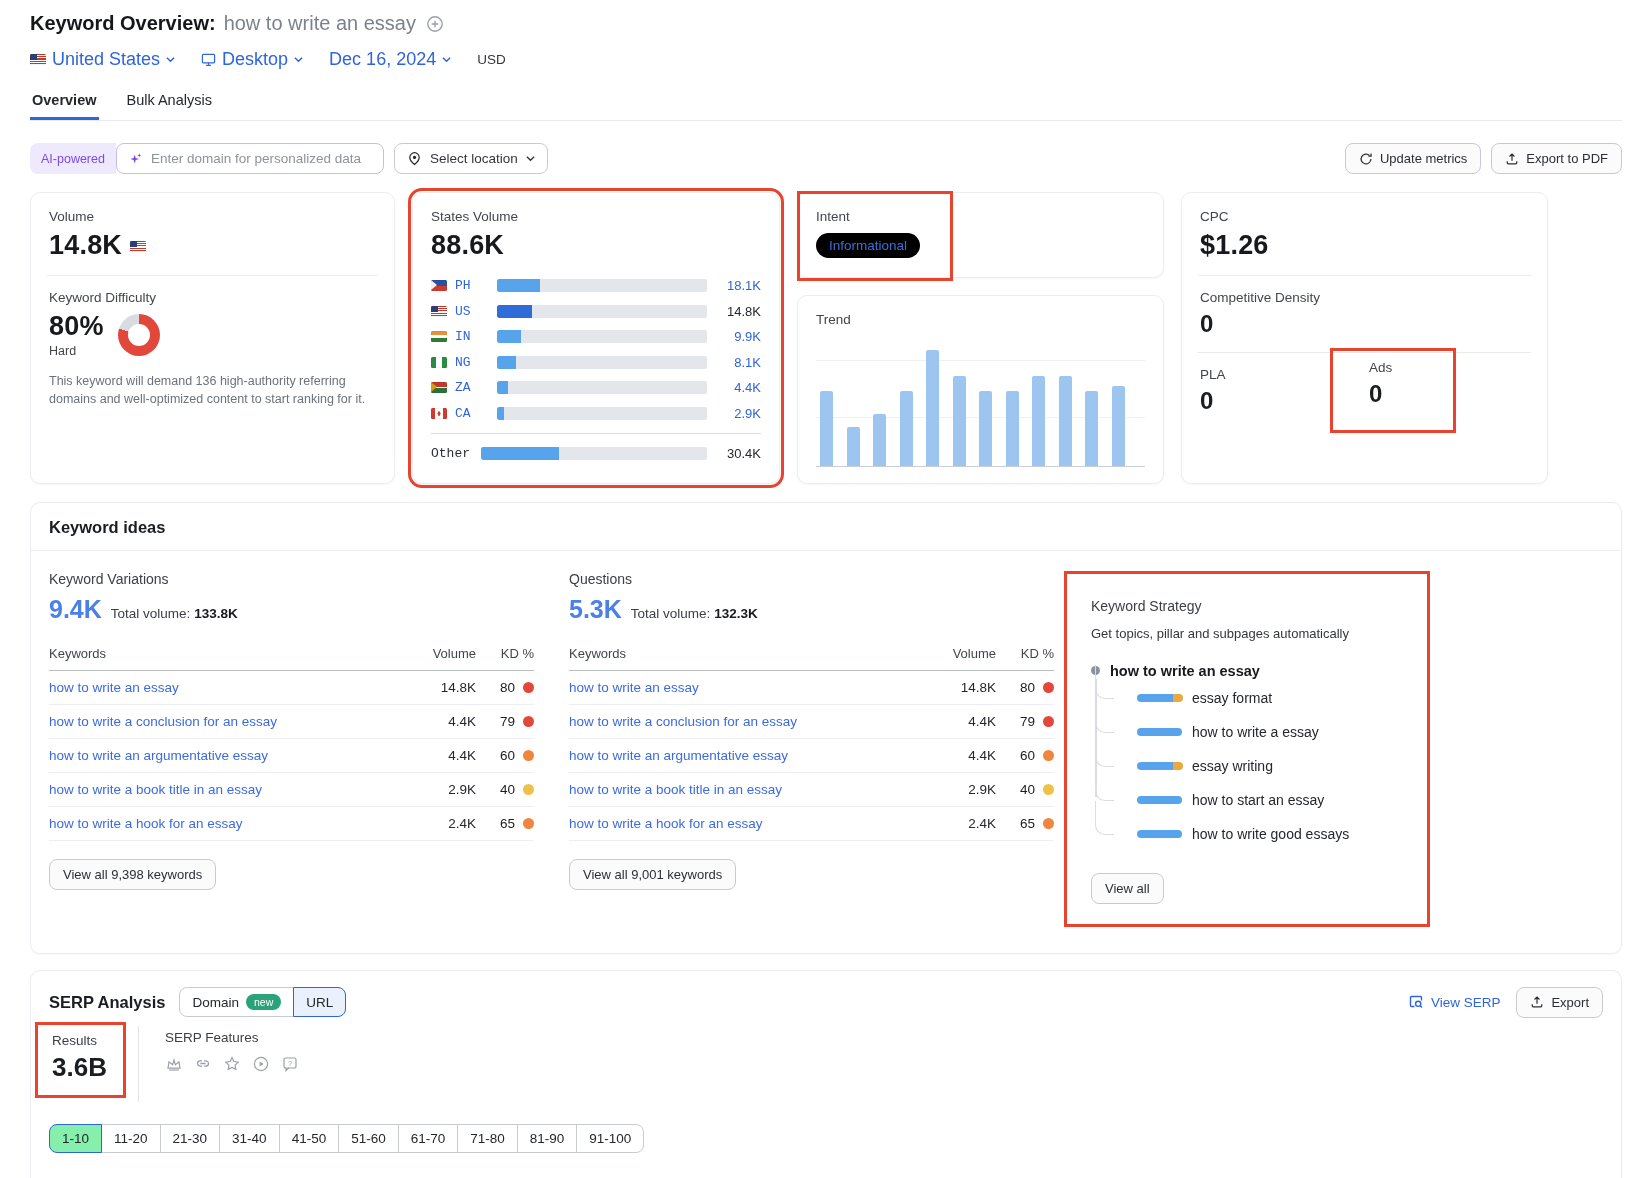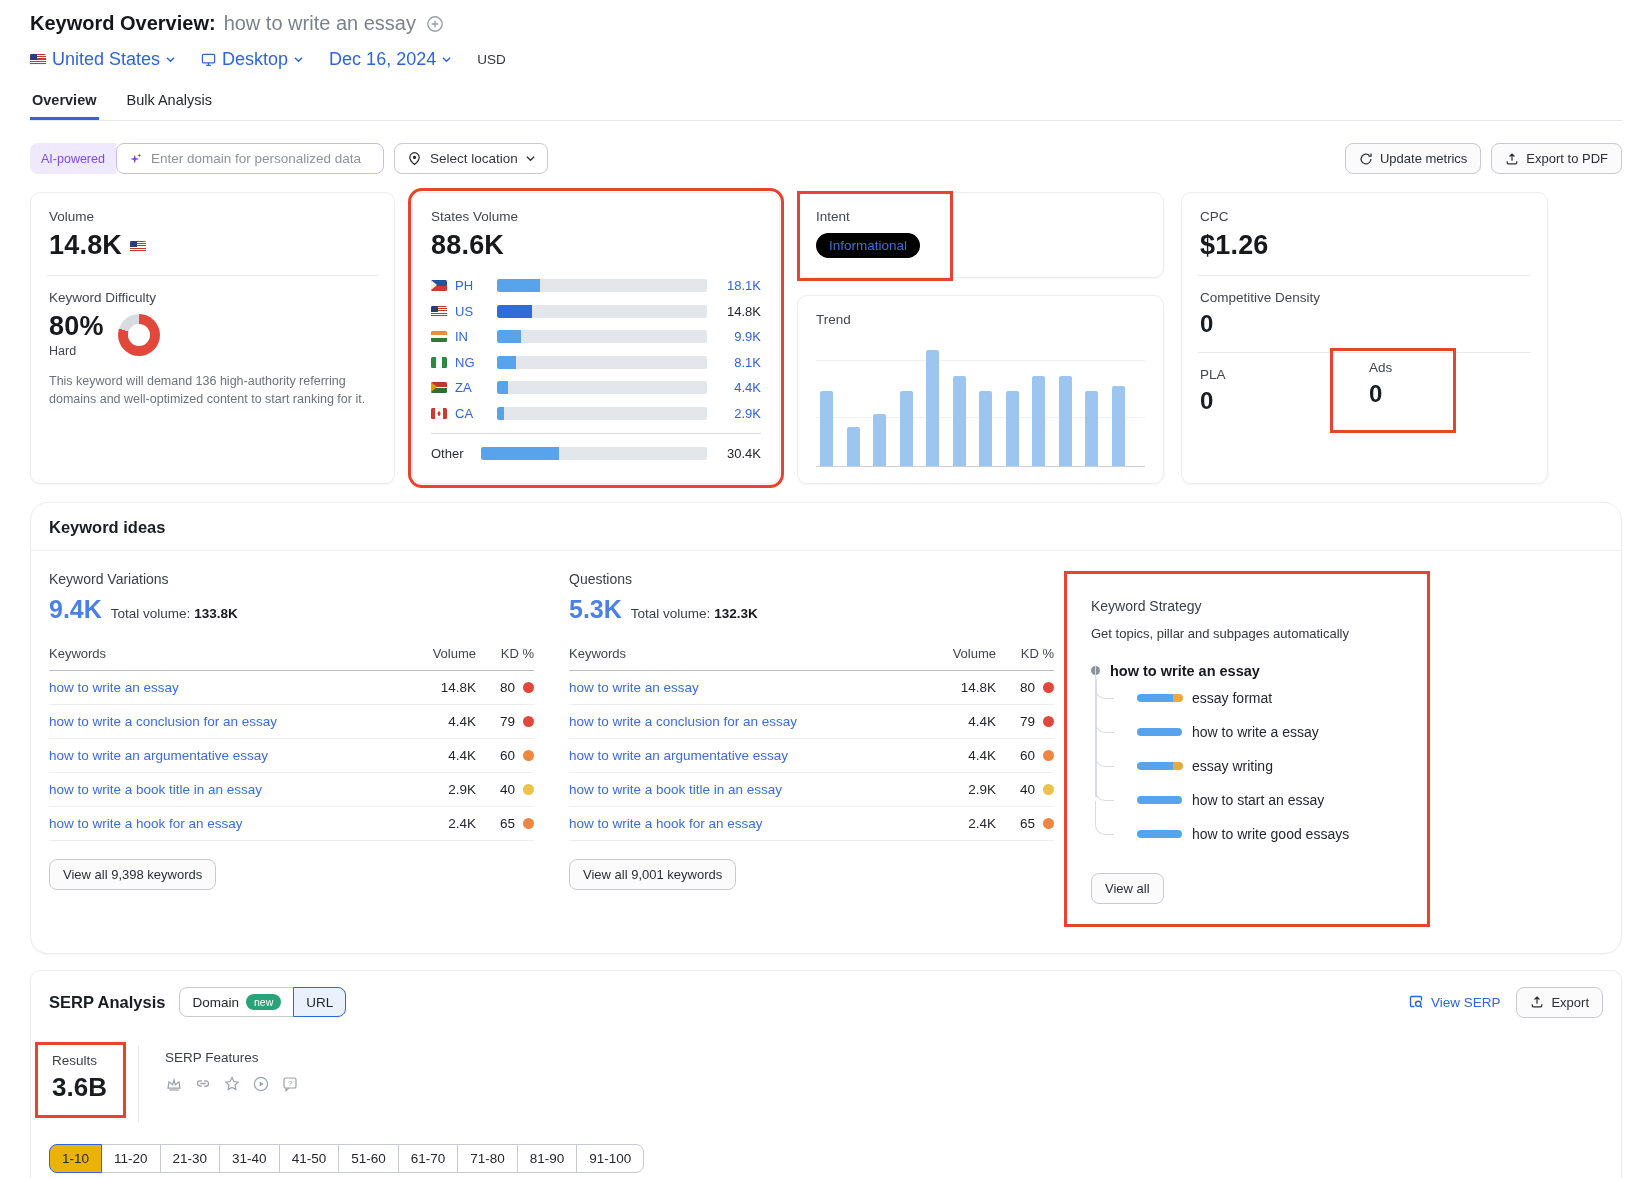--- a/index.html
+++ b/index.html
@@ -49,21 +49,21 @@
   .donut { width:42px; height:42px; border-radius:50%; position:relative; }
   .donut::after { content:''; position:absolute; inset:10px; background:#fff; border-radius:50%; }
   .kd-desc { font-size:12.5px; color:#6c727b; line-height:1.45; margin-top:14px; }
 
   .hl-card { outline:3px solid #e8432d; outline-offset:1px; }
   .hl-box { border:3px solid #e8432d; }
 
   
   .gv-rows { margin-top:12px; }
   .gv-row { display:flex; align-items:center; gap:8px; height:25.5px; }
-  .gv-code { width:34px; font-size:13px; color:#2e65db; cursor:pointer; }
+  .gv-code { width:34px; font-size:13px; color:#2e65db; cursor:pointer;font-family:Liberation Mono, monospace; }
   .gv-code.plain { color:#2b2f34; cursor:default; width:42px; }
   .gv-track { flex:1; height:13px; background:#e3e6ea; border-radius:2px; overflow:hidden; }
   .gv-fill { height:100%; background:#57a4ec; border-radius:2px 0 0 2px; }
   .gv-fill.dark { background:#2f6bd9; }
   .gv-val { width:46px; text-align:right; font-size:13px; color:#2e65db; }
   .gv-val.plain { color:#24272c; }
   .gv-sep { border-top:1px solid #d7dade; margin:7px 0; }
 
   
   .stack { display:flex; flex-direction:column; gap:17px; }
@@ -75,21 +75,21 @@
   .trend-grid { position:absolute; left:0; right:0; height:1px; background:#eef0f3; }
   .trend-bar { width:13px; background:#9cc6ef; border-radius:2px 2px 0 0; position:relative; z-index:1; }
 
   
   .pla-row { display:flex; margin-top:2px; position:relative; }
   .pla-block { width:130px; padding-top:12px; }
   .ads-block { width:126px; padding:9px 0 22px 36px; margin-top:-7px; }
   .small-value { font-size:24px; font-weight:700; margin-top:5px; }
 
   
-  .ideas-card { margin:18px 30px 0; background:#fff; border:1px solid #ebedf0; border-radius:18px; box-shadow:0 1px 2px rgba(20,24,31,.04); }
+  .ideas-card { margin:18px 30px 0; background:#fff; border:1px solid #ebedf0; border-radius:10px; box-shadow:0 1px 2px rgba(20,24,31,.04); }
   .ideas-title { font-size:16.5px; font-weight:700; padding:15px 18px 13px; border-bottom:1px solid #eceef1; }
   .ideas-body { display:flex; padding:20px 18px 26px; }
   .ideas-col { width:485px; }
   .ideas-col + .ideas-col { margin-left:35px; }
   .col-label { font-size:14px; color:#3c4046; }
   .col-count-row { display:flex; align-items:baseline; gap:9px; margin-top:8px; }
   .col-count { font-size:25px; font-weight:700; color:#4a80e8; }
   .col-total { font-size:13.5px; color:#3c4046; }
   .col-total b { color:#17191d; }
   table.kw { width:100%; border-collapse:collapse; margin-top:22px; }
@@ -123,33 +123,33 @@
   .serp-title { font-size:16.5px; font-weight:700; margin-right:14px; }
   .seg { display:flex; }
   .seg-btn { display:flex; align-items:center; gap:7px; border:1px solid #c7cbd1; background:#fff; height:30px; padding:0 12px; font-size:13.5px; color:#24272c; cursor:pointer; }
   .seg-btn:first-child { border-radius:8px 0 0 8px; }
   .seg-btn:last-child { border-radius:0 8px 8px 0; margin-left:-1px; }
   .seg-btn.sel { border-color:#2e65db; background:#eaf1fc; position:relative; z-index:1; }
   .new-pill { background:#2aa37a; color:#fff; font-size:10.5px; padding:2px 8px; border-radius:9px; }
   .serp-actions { margin-left:auto; display:flex; align-items:center; gap:16px; }
   .view-serp { display:flex; align-items:center; gap:7px; color:#2e65db; font-size:13.5px; cursor:pointer; }
   .view-serp svg { width:16px; height:16px; }
-  .serp-stats { display:flex; align-items:flex-start; margin-top:32px; }
+  .serp-stats { display:flex; align-items:flex-start; margin-top:12px; }
   .results-box { border:3px solid #e8432d; padding:8px 16px 12px 14px; margin:-8px 0 0 -14px; }
   .results-label { font-size:13.5px; color:#3c4046; }
   .results-value { font-size:26px; font-weight:700; margin-top:4px; }
   .vsep { width:1px; background:#e3e5e9; align-self:stretch; margin:-4px 0 -4px 12px; }
   .features { margin-left:26px; }
   .feat-icons { display:flex; gap:11px; margin-top:10px; color:#9aa0a8; }
   .feat-icons svg { width:18px; height:18px; }
   .pager { display:flex; margin-top:26px; }
   .page-btn { border:1px solid #c7cbd1; background:#fff; padding:6px 12px; font-size:13.5px; color:#24272c; margin-left:-1px; cursor:pointer; }
   .page-btn:first-child { border-radius:8px 0 0 8px; margin-left:0; }
   .page-btn:last-child { border-radius:0 8px 8px 0; }
-  .page-btn.sel { border-color:#2e65db; background:#eab308; position:relative; z-index:1; }
+  .page-btn.sel { border-color:#2e65db; background:#86efac; position:relative; z-index:1; }
 
   
   .flag { width:16px; height:11px; display:inline-block; border-radius:1.5px; position:relative; overflow:hidden; flex:none; box-shadow:inset 0 0 0 .5px rgba(0,0,0,.08); }
   .flag-us { background:repeating-linear-gradient(180deg,#c0392b 0 1.1px,#fff 1.1px 2.2px); }
   .flag-us::after { content:''; position:absolute; top:0; left:0; width:7px; height:6px; background:#2c3e77; }
   .flag-ph { background:linear-gradient(180deg,#2a50a0 50%,#d03a2f 50%); }
   .flag-ph::after { content:''; position:absolute; left:0; top:0; border-top:5.5px solid transparent; border-bottom:5.5px solid transparent; border-left:6px solid #f0f0ec; }
   .flag-in { background:linear-gradient(180deg,#e8913a 33%,#fff 33% 66%,#2f7d32 66%); }
   .flag-ng { background:linear-gradient(90deg,#2d8a43 33%,#fff 33% 66%,#2d8a43 66%); }
   .flag-za { background:linear-gradient(180deg,#c0392b 0 42%,#fff 42% 58%,#2d6e3e 58%); }

